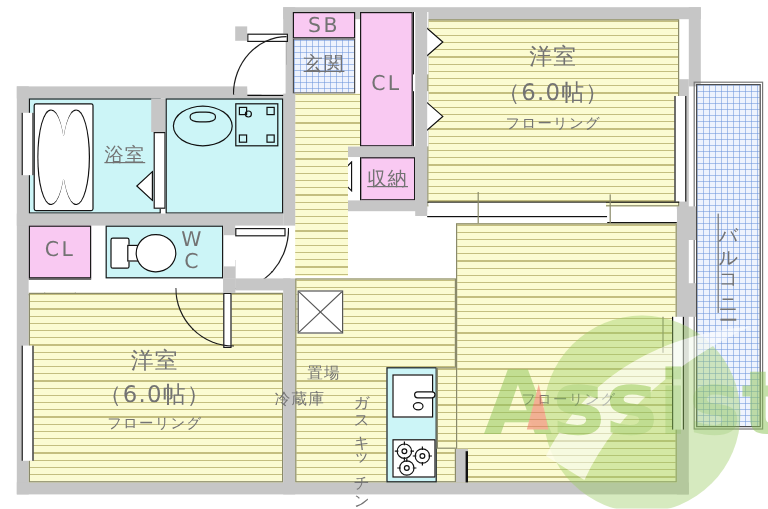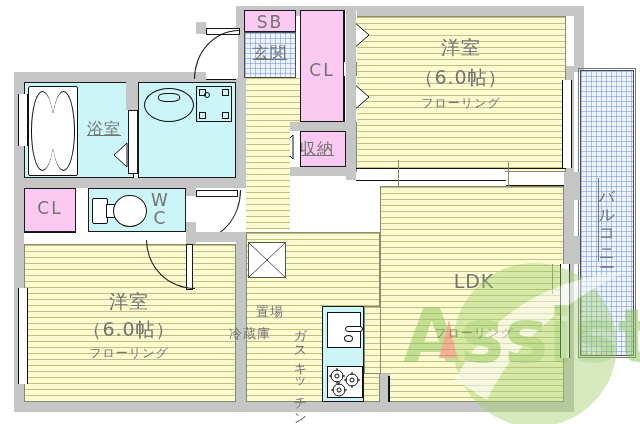--- a/index.html
+++ b/index.html
@@ -232,21 +232,21 @@
   <svg class="tri-shape" style="left:352px; top:20px;" width="18" height="30" viewBox="0 0 18 30">
     <path d="M1 1 L17 15 L1 29 Z" fill="#ffffff" stroke="#111" stroke-width="1"></path>
   </svg>
   <div class="doorgap" style="left:344px; top:76px; width:12px; height:46px; border-left:1px solid #111;"></div>
   <svg class="tri-shape" style="left:352px; top:82px;" width="18" height="30" viewBox="0 0 18 30">
     <path d="M1 1 L17 15 L1 29 Z" fill="#ffffff" stroke="#111" stroke-width="1"></path>
   </svg>
 
   <div class="rect wall-plain" style="left:290px; top:122px; width:66px; height:9px;"></div>
   <div class="rect closet" style="left:300px; top:131px; width:46px; height:36px;"></div>
-  <div class="lbl lbl-md" style="left:300px; top:140px; width:32px;">収納</div>
+  <div class="lbl lbl-md" style="left:300px; top:140px; width:46px;">収納</div>
   <div class="doorgap" style="left:289px; top:131px; width:11px; height:36px; border-right:1px solid #111;"></div>
   <svg class="tri-shape" style="left:280px; top:134px;" width="14" height="26" viewBox="0 0 14 26">
     <path d="M13 1 L1 13 L13 25 Z" fill="#ffffff" stroke="#111" stroke-width="1"></path>
   </svg>
   <div class="rect wall-plain" style="left:290px; top:167px; width:66px; height:9px;"></div>
   <div class="rect wall-plain" style="left:346px; top:10px; width:10px; height:170px;"></div>
 
   <div class="rect floor floor-noborder" style="left:246px; top:78px; width:44px; height:152px;"></div>
   <div class="rect floor floor-noborder" style="left:290px; top:78px; width:10px; height:44px;"></div>
   <div class="rect wall-plain" style="left:236px; top:78px; width:10px; height:110px;"></div>
@@ -345,21 +345,20 @@
       <circle cx="11" cy="23" r="2" fill="none" stroke="#111" stroke-width="1"></circle>
       <line x1="11" y1="15" x2="11" y2="18" stroke="#111" stroke-width="1"></line>
       <line x1="3" y1="23" x2="6" y2="23" stroke="#111" stroke-width="1"></line>
       <line x1="16" y1="23" x2="19" y2="23" stroke="#111" stroke-width="1"></line>
     </svg>
   </div>
 
   <div class="rect floor" style="left:364px; top:306px; width:24px; height:68px; border:1px solid #8a8a6a;"></div>
 
   <div class="rect floor" style="left:380px; top:186px; width:184px; height:216px;"></div>
-  <div class="lbl lbl-room-name" style="left:410px; top:270px; width:128px;">LDK</div>
   <div class="lbl lbl-room-mat" style="left:410px; top:326px; width:128px;">フローリング</div>
 
   <div class="win-v" style="left:560px; top:264px; width:8px; height:94px;"></div>
   <div class="slide-mark" style="left:552px; top:264px; width:1px; height:30px;"></div>
 
   <div class="rect wall-plain" style="left:380px; top:374px; width:10px; height:28px;"></div>
   <div class="slide-line" style="left:388px; top:376px; width:2px; height:26px;"></div>
 
   <svg id="watermark" viewBox="0 0 250 175">
     <g>

